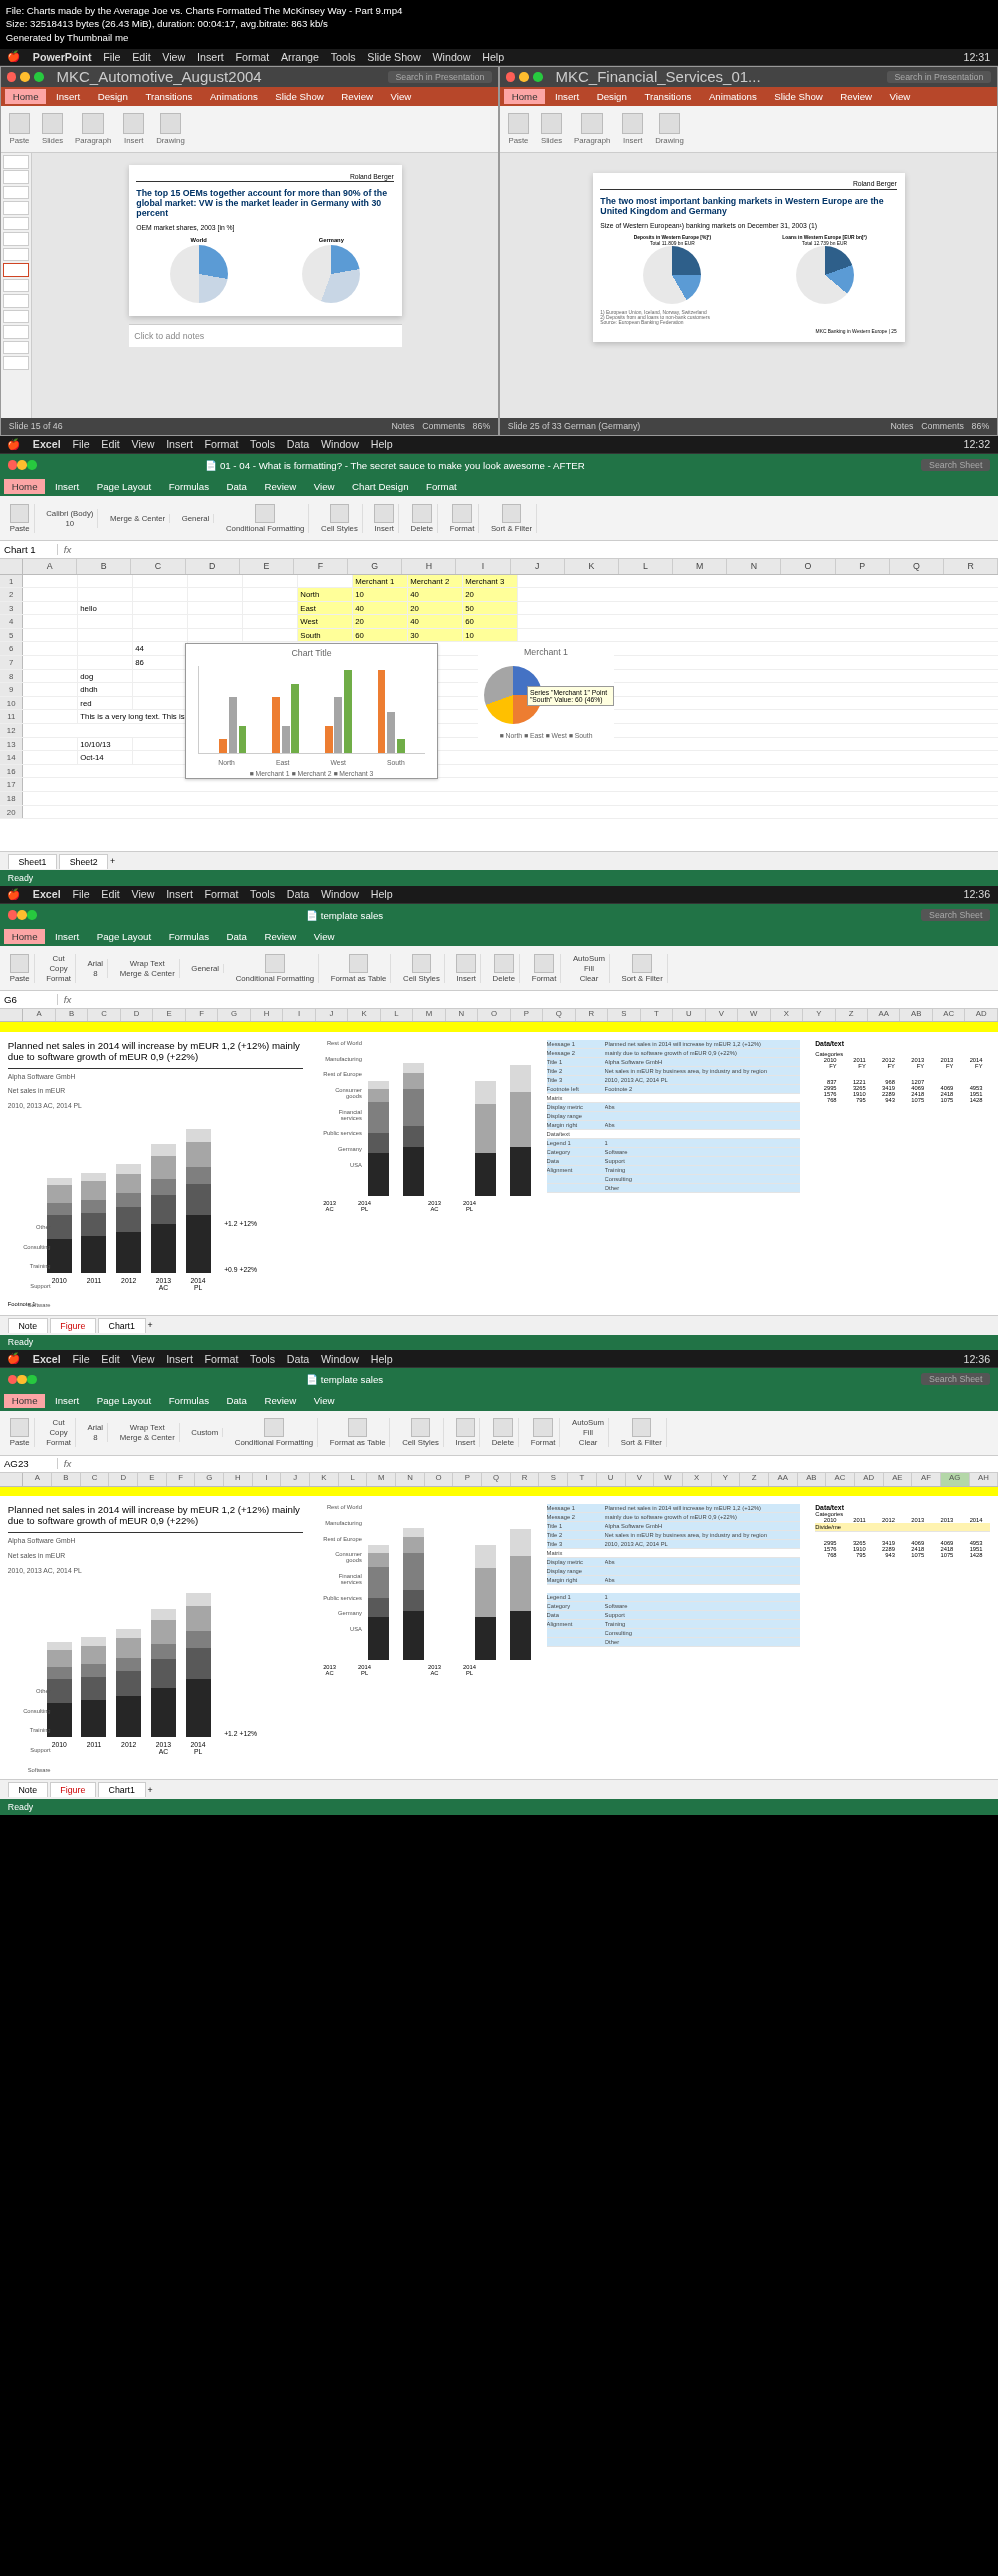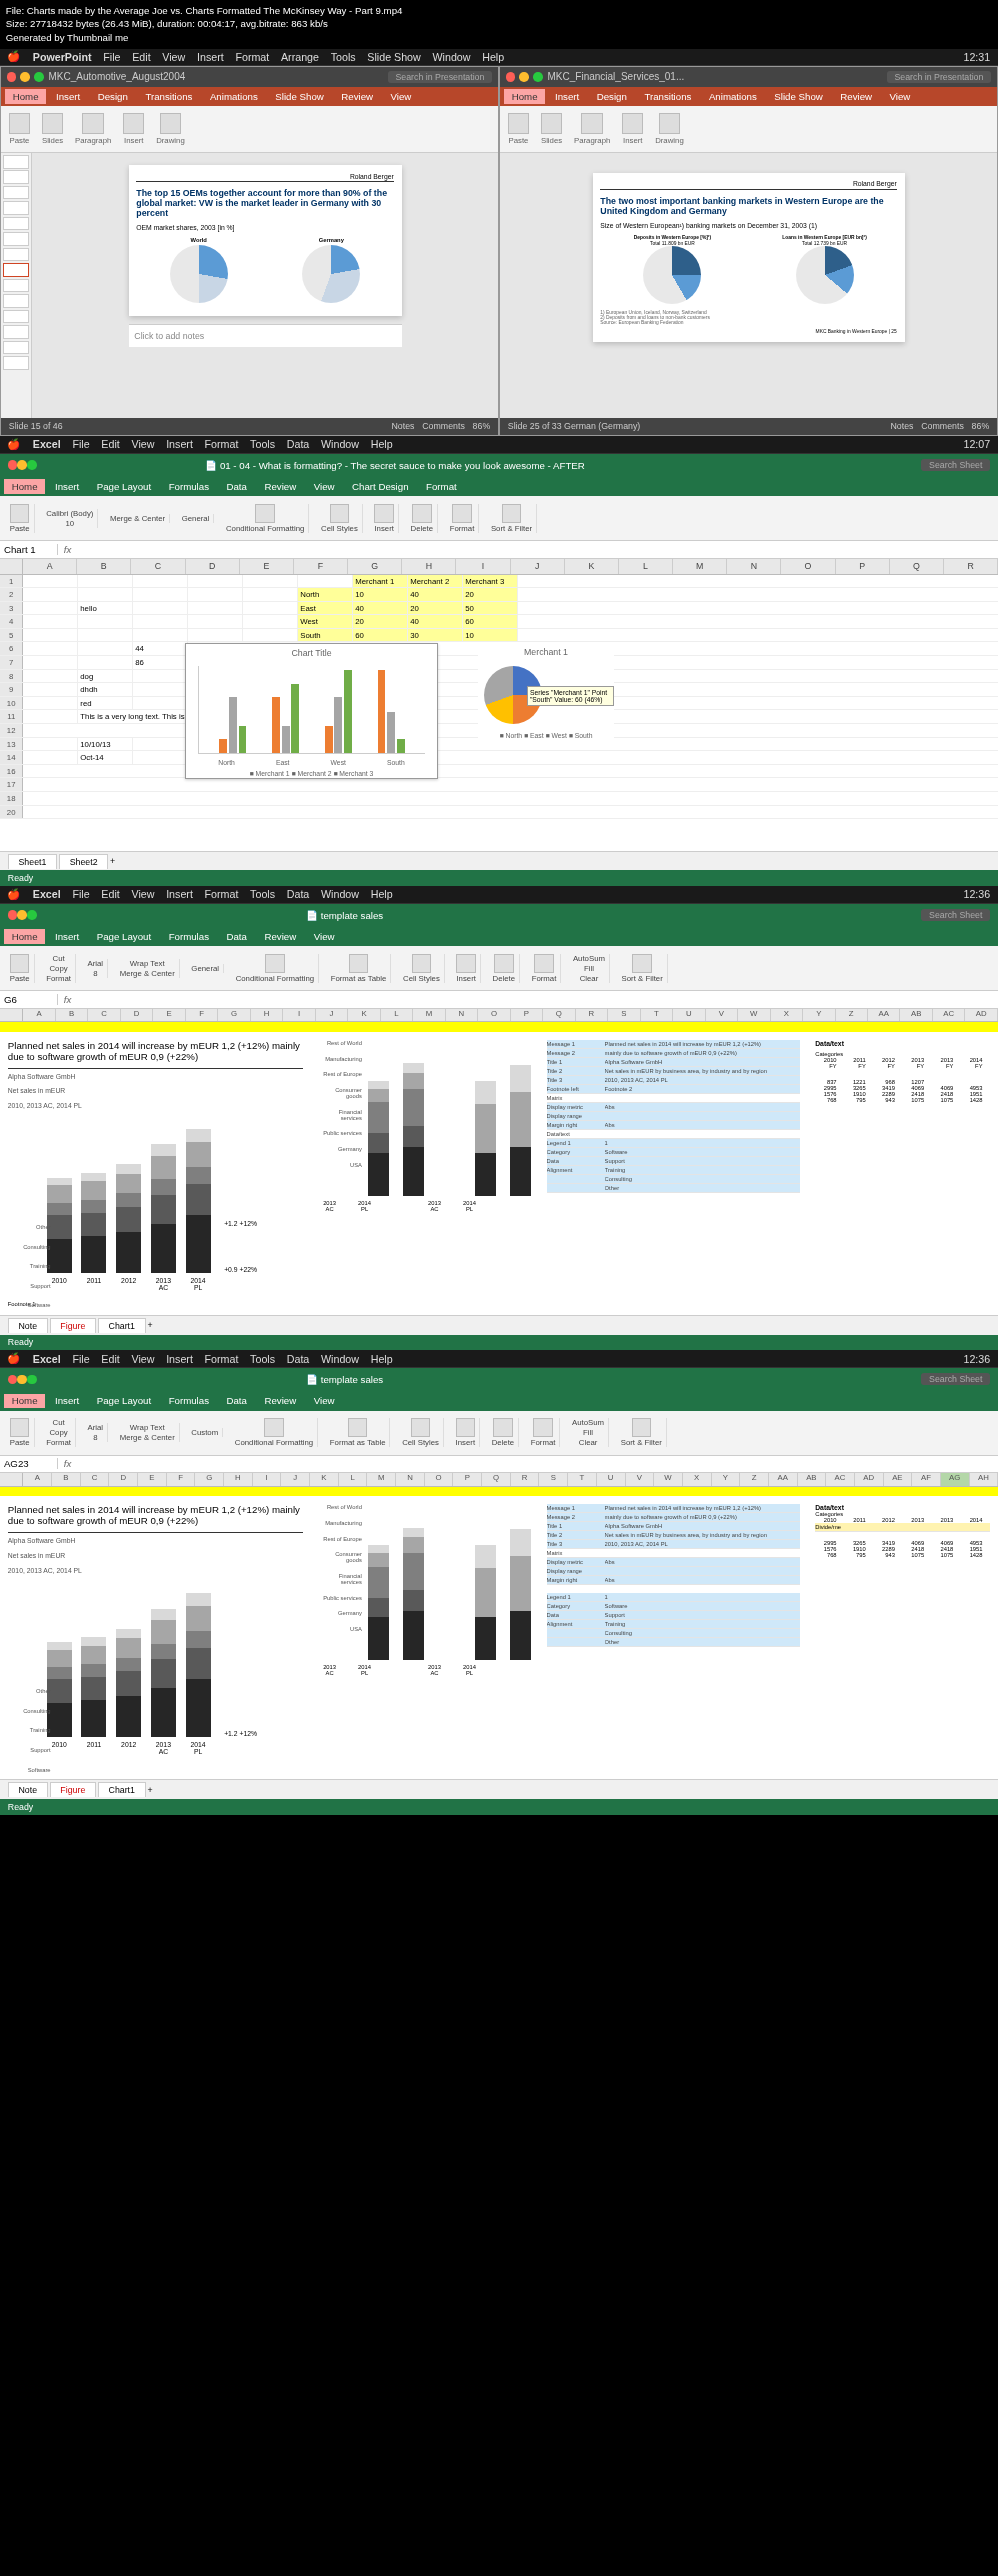--- a/index.html
+++ b/index.html
@@ -6,21 +6,21 @@
 body{background:#000;color:#fff;font-size:9.7px;width:998px}
 .meta{padding:3.9px 5.8px;line-height:1.4}
 .mac-bar{background:#1a1a1a;height:17.5px;display:flex;align-items:center;padding:0 7.8px;gap:11.7px;font-size:10.7px;color:#ddd;border-bottom:1px solid #333}
 .mac-bar .app{font-weight:bold}
 .mac-time{margin-left:auto;display:flex;gap:9.7px;align-items:center}
 .ppt-container{display:flex;height:370px;background:#e6e6e6}
 .ppt-window{flex:1;display:flex;flex-direction:column;background:#e6e6e6;border:1px solid #999}
 .win-header{background:#444;height:19.5px;display:flex;align-items:center;padding:0 5.8px;gap:3.9px}
 .tl{width:9.7px;height:9.7px;border-radius:50%}
 .tl.r{background:#ff5f56}.tl.y{background:#ffbd2e}.tl.g{background:#27c93f}
-.win-title{color:#ccc;font-size:10px;margin-left:1px}
+.win-title{color:#ccc;font-size:15px;margin-left:9px}
 .search-box{margin-left:auto;background:#555;padding:1px 7.8px;border-radius:2.9px;font-size:8.8px;color:#aaa}
 .ribbon-tabs{background:#b7472a;height:19.5px;display:flex;align-items:center;padding:0 3.9px;gap:1.9px;font-size:9.7px;color:#fff}
 .ribbon-tabs.excel{background:#217346}
 .ribbon-tab{padding:1.9px 7.8px}
 .ribbon-tab.active{background:#fca5a5;color:#333}
 .ribbon{background:#f3f3f3;height:47px;border-bottom:1px solid #ccc;display:flex;align-items:center;padding:1.9px 7.8px;gap:11.7px}
 .rib-grp{display:flex;flex-direction:column;align-items:center;font-size:7.8px;color:#666;gap:1.9px}
 .rib-icon{width:21.4px;height:21.4px;background:#ddd;border:1px solid #bbb}
 .ppt-body{flex:1;display:flex;background:#e6e6e6}
 .thumbs{width:31px;background:#f0f0f0;border-right:1px solid #ccc;display:flex;flex-direction:column;padding:1.9px;gap:1.9px;overflow:hidden}
@@ -111,21 +111,21 @@
 .fig-tabs .stab.active{color:#c00}
 .col-hdrs2{display:flex;background:#e8e8e8;border-bottom:1px solid #bbb;height:13.6px}
 .ch2{flex:1;border-right:1px solid #ccc;text-align:center;font-size:7.8px;color:#555;min-width:15.6px}
 .sel-col{background:#b4d7a8}
 </style>
 </head>
 <body>
 
 <div class="meta">
 <div>File: Charts made by the Average Joe vs. Charts Formatted The McKinsey Way - Part 9.mp4</div>
-<div>Size: 27718432 bytes (26.43 MiB), duration: 00:04:17, avg.bitrate: 863 kb/s</div>
+<div>Size: 32518413 bytes (26.43 MiB), duration: 00:04:17, avg.bitrate: 863 kb/s</div>
 <div>Generated by Thumbnail me</div>
 </div>
 
 <div class="mac-bar">
 <span>🍎</span>
 <span class="app">PowerPoint</span>
 <span>File</span>
 <span>Edit</span>
 <span>View</span>
 <span>Insert</span>
@@ -318,21 +318,21 @@
 <span>File</span>
 <span>Edit</span>
 <span>View</span>
 <span>Insert</span>
 <span>Format</span>
 <span>Tools</span>
 <span>Data</span>
 <span>Window</span>
 <span>Help</span>
 <div class="mac-time">
-      <span>12:07</span>
+      <span>12:32</span>
     </div>
 </div>
 
 <div class="excel-window">
 <div class="excel-title-bar">
 <span class="tl r"></span>
 <span class="tl y"></span>
 <span class="tl g"></span>
 <span class="excel-title-mid">📄 <span>01 - 04 - What is formatting? - The secret sauce to make you look awesome - AFTER</span></span>
 <span class="search-box">Search Sheet</span>

